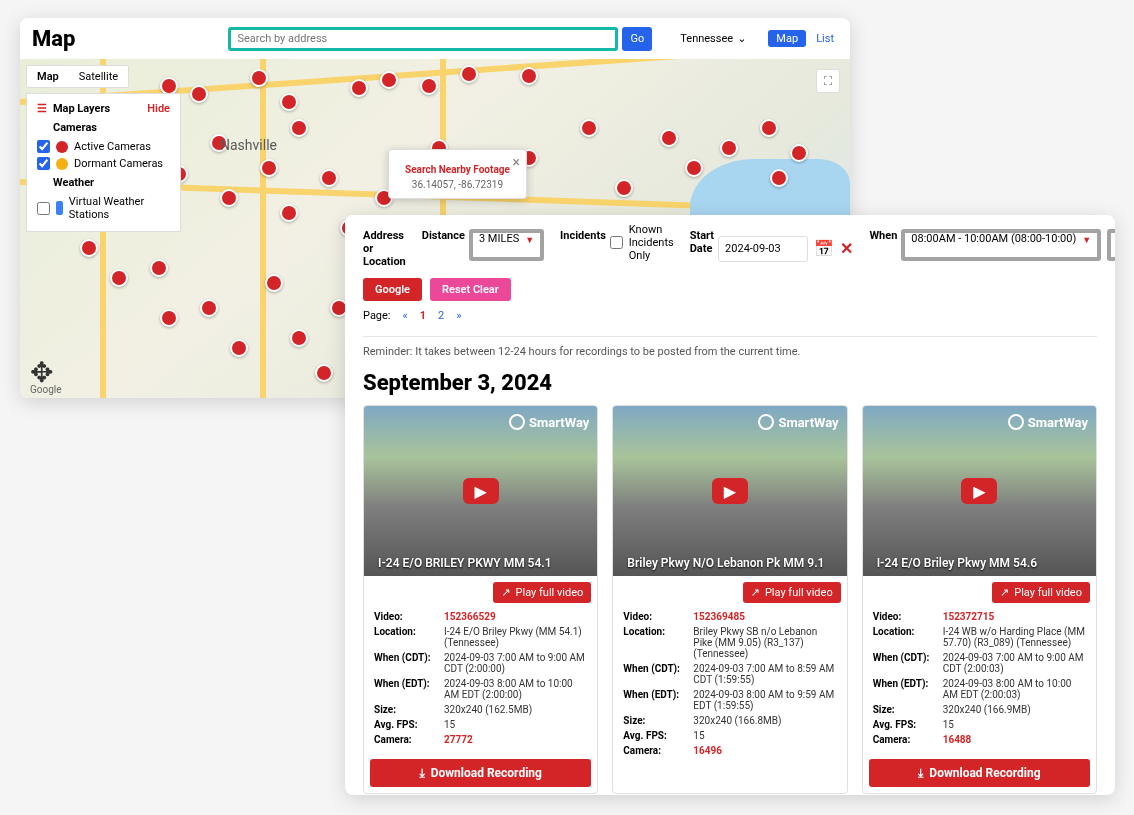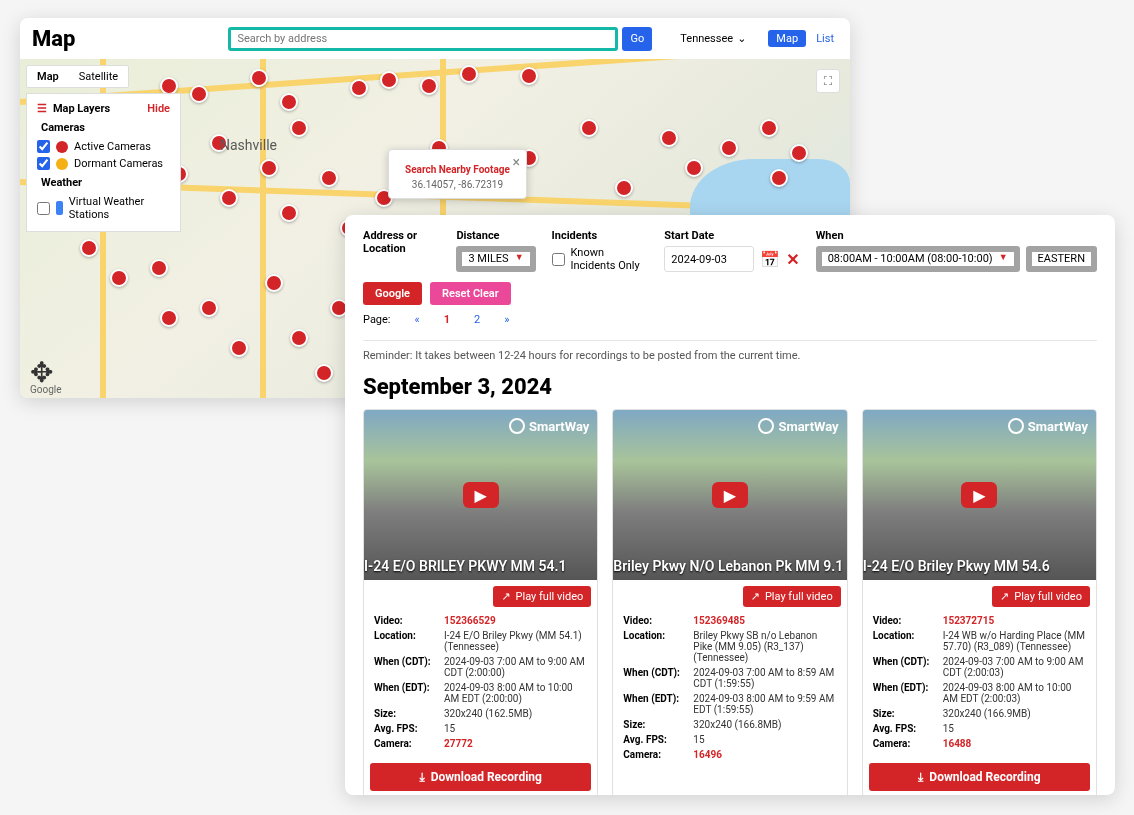--- a/index.html
+++ b/index.html
@@ -23,21 +23,21 @@
   .road.r3{left:80px;top:0;width:6px;height:340px}
   .road.r4{left:240px;top:0;width:6px;height:340px}
   .road.r5{left:420px;top:0;width:6px;height:340px}
   .water{position:absolute;right:0;top:100px;width:160px;height:120px;background:#a8d5f0;border-radius:40% 20% 50% 30%}
   .cam-pin{position:absolute;width:18px;height:18px;background:#d32427;border:2px solid #fff;border-radius:50%;box-shadow:0 1px 3px rgba(0,0,0,.3)}
   .maptype{position:absolute;left:6px;top:6px;background:#fff;border:1px solid #ddd;border-radius:2px;display:flex;font-size:11px;z-index:5}
   .maptype span{padding:4px 10px}
   .layers-panel{position:absolute;left:6px;top:34px;background:#fff;border:1px solid #ddd;padding:8px 10px;width:155px;font-size:11px;z-index:5}
   .layers-title{display:flex;align-items:center;font-weight:700;margin-bottom:6px;gap:6px}
   .hide-link{margin-left:auto;color:#d32427;font-weight:600}
-  .layers-sub{font-weight:700;margin:4px 4px}
+  .layers-sub{font-weight:700;margin:4px 16px}
   .layer-row{display:flex;align-items:center;gap:6px;padding:2px 0}
   .layer-row input{accent-color:#2563eb}
   .dot{width:12px;height:12px;border-radius:50%;display:inline-block}
   .dot.red{background:#d32427}
   .dot.yellow{background:#f5b014}
   .dot.blue{background:#3b82f6;width:8px;height:14px;border-radius:2px}
   .popup{position:absolute;left:368px;top:90px;background:#fff;border:1px solid #ddd;border-radius:4px;padding:14px 16px 8px;font-size:10px;text-align:center;z-index:6;box-shadow:0 2px 8px rgba(0,0,0,.2)}
   .popup-close{position:absolute;right:6px;top:4px;color:#888;font-size:14px}
   .popup-link{color:#d32427;font-weight:700;display:block;margin-bottom:4px}
   .popup-coord{color:#666}
@@ -45,46 +45,46 @@
   .city-label{position:absolute;left:200px;top:78px;font-size:14px;color:#5a5a5a;z-index:3}
   .compass{position:absolute;left:10px;bottom:10px;font-size:28px;color:#333}
   .googl{position:absolute;left:10px;bottom:4px;font-size:10px;color:#666}
 
   .ff-inner{padding:14px 18px}
   .breadcrumb{font-size:12px;margin-bottom:10px}
   .breadcrumb .cur{color:#d32427;font-weight:600}
   .breadcrumb .sep{color:#aaa;margin:0 5px}
   .breadcrumb .page{color:#777}
   .filters{display:flex;gap:16px;margin-bottom:10px}
-  .fcol{display:flex;flex-direction:column;gap:4px}
+  .fcol{display:flex;flex-direction:row;gap:4px}
   .flabel{font-size:11px;font-weight:700}
   .finput{height:26px;border:1px solid #ddd;border-radius:3px;padding:0 6px;font-size:11px}
   .finput.addr{width:175px}
-  .fsel{height:26px;border:6px solid #a3a3a3;border-radius:3px;padding:0 6px;font-size:11px;display:flex;align-items:flex-start;gap:6px;white-space:nowrap}
+  .fsel{height:26px;border:4px solid #a3a3a3;border-radius:3px;padding:12px 6px;font-size:11px;display:flex;align-items:flex-end;gap:6px;white-space:nowrap}
   .caret-red{color:#d32427;font-size:9px}
   .cb-row{height:26px;display:flex;align-items:center;gap:6px;font-size:11px}
   .date-row{display:flex;align-items:center;gap:6px}
   .date-row .x{color:#d32427;font-weight:700}
   .action-row{display:flex;gap:8px;margin-bottom:8px}
   .btn{border:none;border-radius:3px;padding:5px 12px;font-size:11px;font-weight:600}
   .btn.red{background:#d32427;color:#fff}
   .btn.grey{background:#ec4899;color:#fff}
-  .pager{font-size:11px;display:flex;gap:24px;}
+  .pager{font-size:11px;display:flex;gap:12px;}
   .pager .cur{color:#d32427;font-weight:700}
   .pager .lnk{color:#2563eb}
   .divider{border-top:1px solid #e6e6e6;margin:14px 0 8px}
   .reminder{font-size:11px;color:#555;margin-bottom:12px}
   .date-h{font-size:22px;font-weight:800;margin-bottom:10px}
   .cards{display:flex;gap:14px}
   .card{flex:1;border:1px solid #e0e0e0;border-radius:4px;overflow:hidden;display:flex;flex-direction:column}
   .thumb{height:170px;position:relative;background:linear-gradient(180deg,#7fa8c4 0%,#a8c49a 30%,#7e7e7e 60%,#555 100%);display:flex;align-items:center;justify-content:center}
   .thumb .play{width:36px;height:26px;background:#d32427;border-radius:6px;display:flex;align-items:center;justify-content:center;color:#fff}
   .thumb .sw-badge{position:absolute;right:8px;top:8px;color:#fff;font-weight:700;font-size:13px;display:flex;align-items:center;gap:4px}
   .sw-badge .circle{width:16px;height:16px;border:2px solid #fff;border-radius:50%}
-  .thumb .caption{position:absolute;left:0;bottom:6px;color:#fff;font-size:14px;font-weight:600;text-shadow:0 1px 2px #000}
+  .thumb .caption{position:absolute;left:14px;bottom:6px;color:#fff;font-size:12px;font-weight:600;text-shadow:0 1px 2px #000}
   .pfv-row{display:flex;justify-content:flex-end;padding:6px}
   .pfv{background:#d32427;color:#fff;font-size:11px;border:none;border-radius:3px;padding:4px 8px;display:flex;align-items:center;gap:5px}
   .meta{padding:0 10px 8px;font-size:10px}
   .meta-row{display:flex;padding:2px 0}
   .meta-row .k{width:70px;font-weight:700}
   .meta-row .v{flex:1;color:#333}
   .meta-row .v.red{color:#d32427;font-weight:700}
   .dl-btn{background:#d32427;color:#fff;border:none;width:calc(100% - 12px);margin:4px 6px 6px;padding:7px;border-radius:3px;font-size:12px;font-weight:700;display:flex;align-items:center;justify-content:center;gap:6px}
 </style>
 </head>

